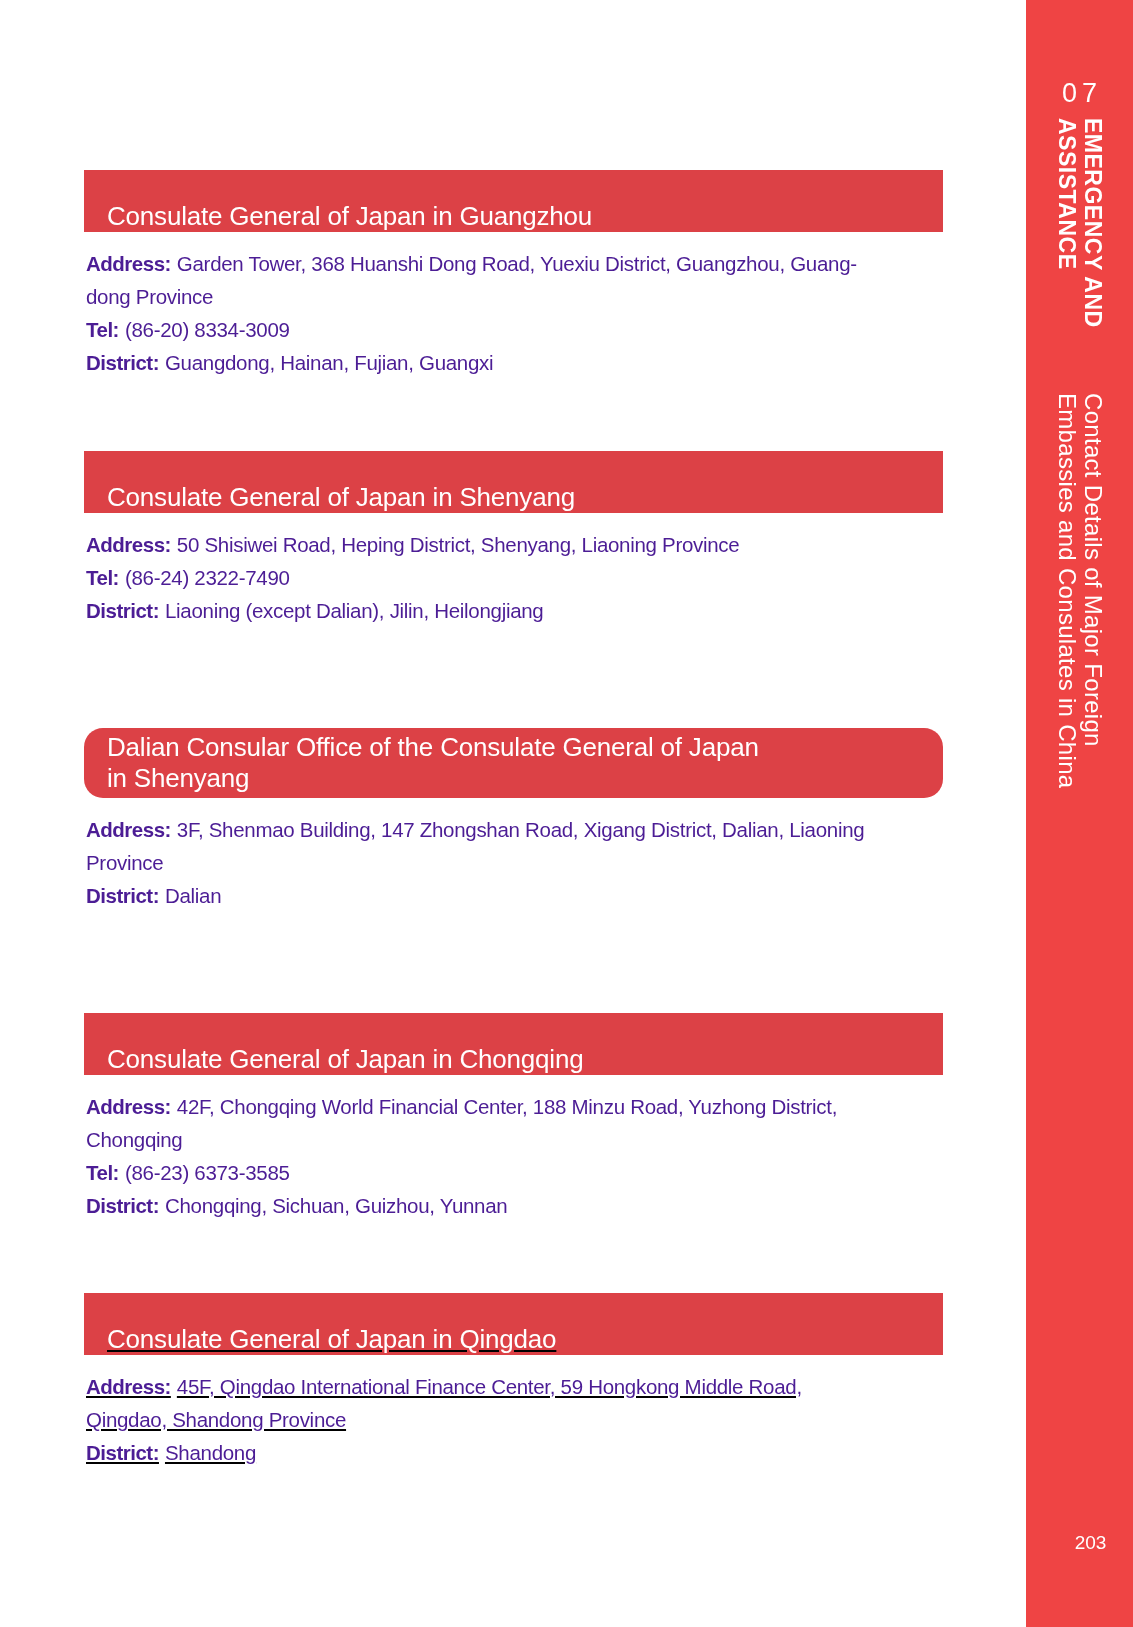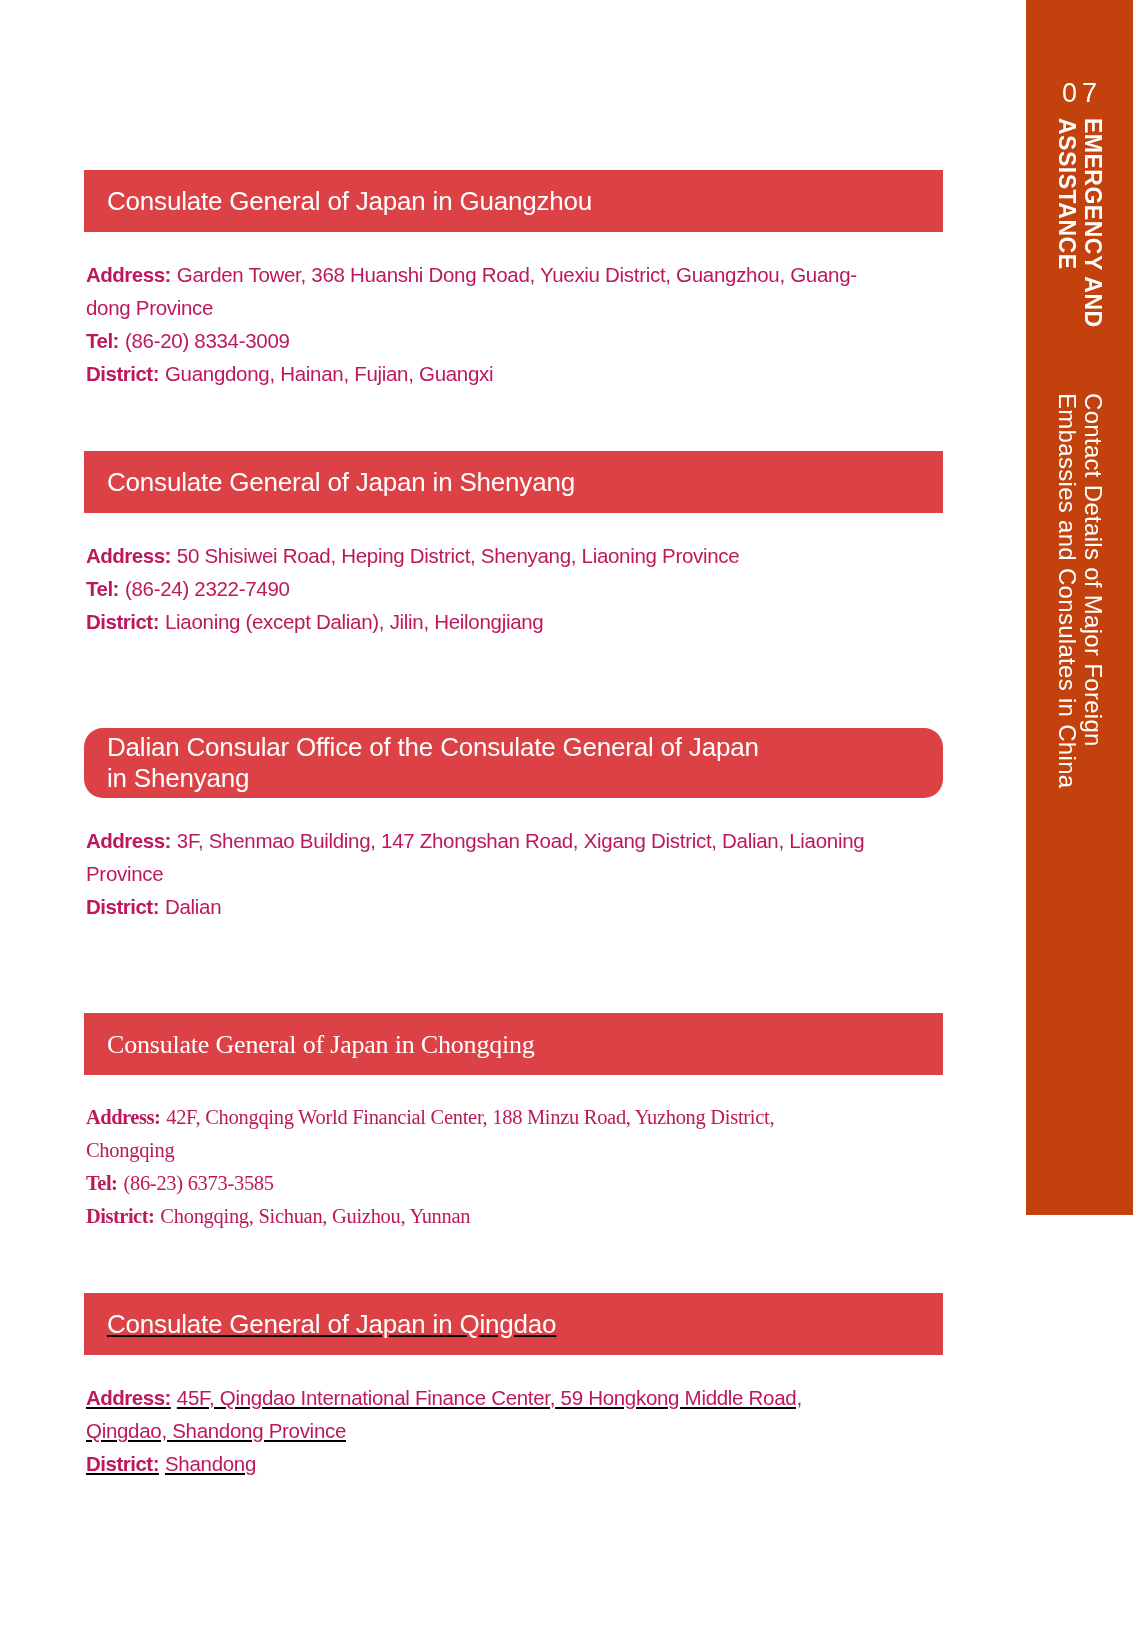--- a/index.html
+++ b/index.html
@@ -5,22 +5,22 @@
   html,body{margin:0;padding:0;background:#fff;}
   .page{
     position:relative;
     width:1133px;height:1627px;
     background:#ffffff;
     font-family:"Liberation Sans", sans-serif;
     overflow:hidden;
   }
   
   .sidebar{
-    position:absolute;left:1026px;top:0;width:107px;height:1215px;
-    background:#c2410c;color:#ffffff;
+    position:absolute;left:1026px;top:0;width:107px;height:1627px;
+    background:#ef4444;color:#ffffff;
   }
   .chapter-num{
     position:absolute;top:78px;left:0;width:100%;
     text-align:center;font-size:27px;font-weight:400;letter-spacing:5px;
     text-indent:5px;
   }
   .vert{
     position:absolute;left:50%;transform:translateX(-50%);
     writing-mode:vertical-rl;white-space:pre-line;
   }
@@ -29,34 +29,34 @@
   }
   .sidebar-section-title{
     top:393px;font-size:24px;font-weight:400;line-height:26px;letter-spacing:.3px;
   }
   .page-num{
     position:absolute;top:1532px;left:0;width:100%;
     text-align:center;font-size:19px;font-weight:400;margin-left:11px;
   }
   
   .section{position:absolute;left:84px;width:859px;}
-  .sec-1{top:170px;} .sec-2{top:451px;} .sec-3{top:728px;} .sec-4{top:1013px;font-family:Liberation Serif, serif;} .sec-5{top:1293px;text-decoration:underline;}
+  .sec-1{top:170px;} .sec-2{top:451px;} .sec-3{top:728px;} .sec-4{top:1013px;} .sec-5{top:1293px;text-decoration:underline;}
   .bar{
     background:#DC4146;color:#ffffff;
     min-height:62px;box-sizing:border-box;
-    display:flex;align-items:center;
+    display:flex;align-items:flex-end;
     padding:0 28px 0 23px;
     font-size:26px;line-height:31px;
     letter-spacing:-0.2px;
     white-space:pre-line;
   }
   .bar.two-line{min-height:70px;padding-top:4px;padding-bottom:4px;border-radius:19px;}
   .body{
-    margin-top:26px;padding-left:2px;
-    color:#be185d;font-size:20.5px;line-height:33px;letter-spacing:-0.3px;
+    margin-top:15px;padding-left:2px;
+    color:#4c1d95;font-size:20.5px;line-height:33px;letter-spacing:-0.3px;
   }
   .row{white-space:pre-line;}
   .row b{font-weight:700;margin-right:6px;letter-spacing:-0.5px;}
 </style>
 </head>
 <body>
 
 <div class="page">
 
   <div class="section sec-1">

